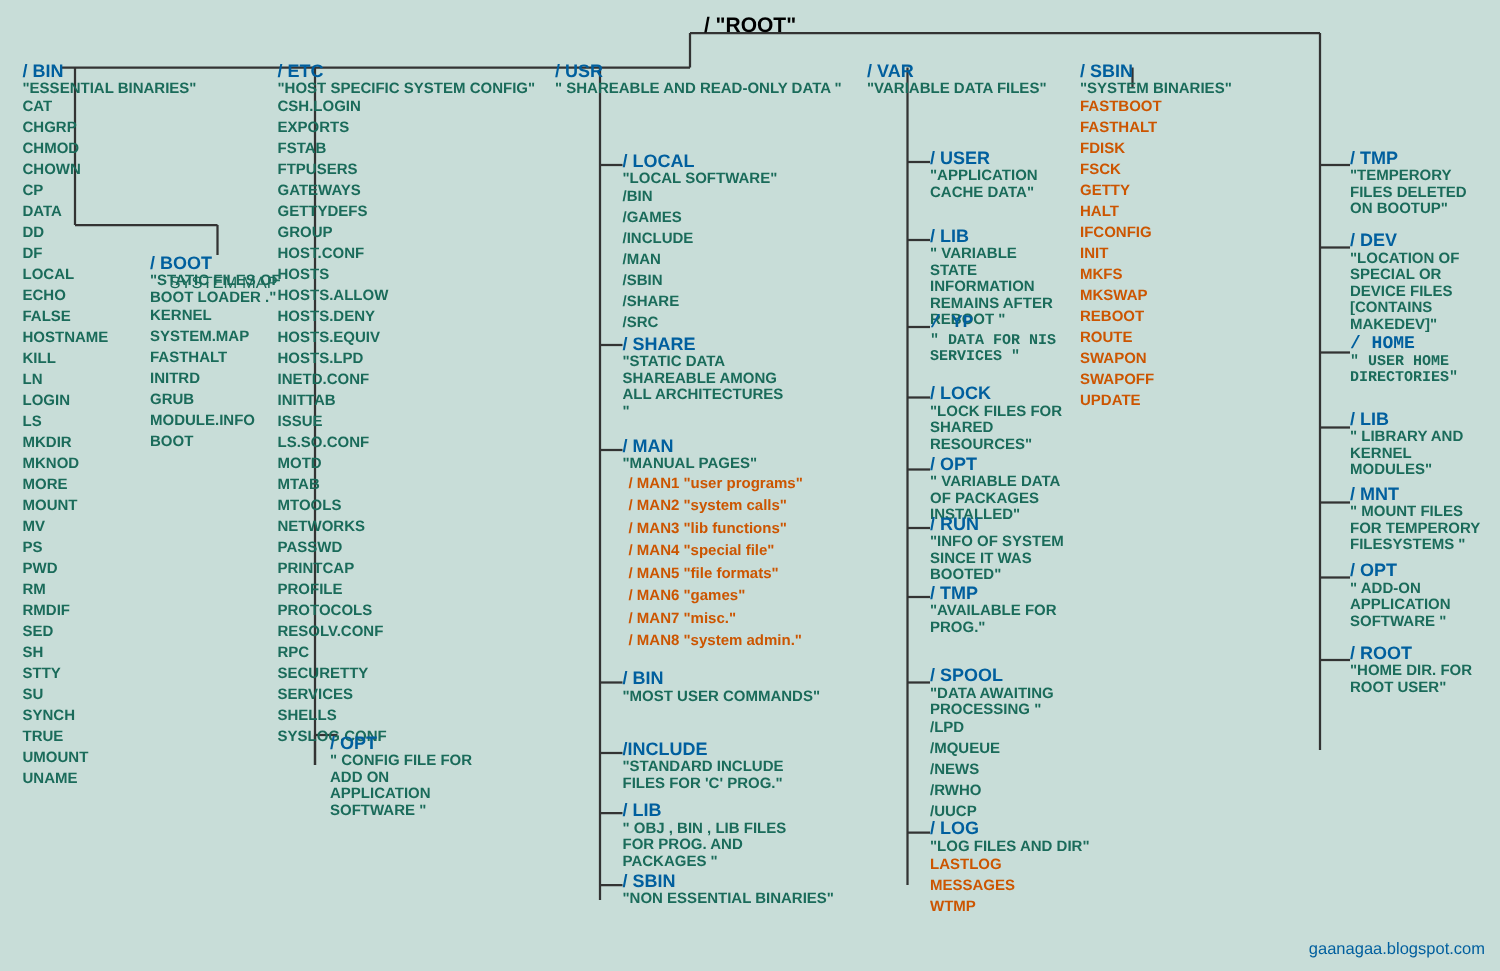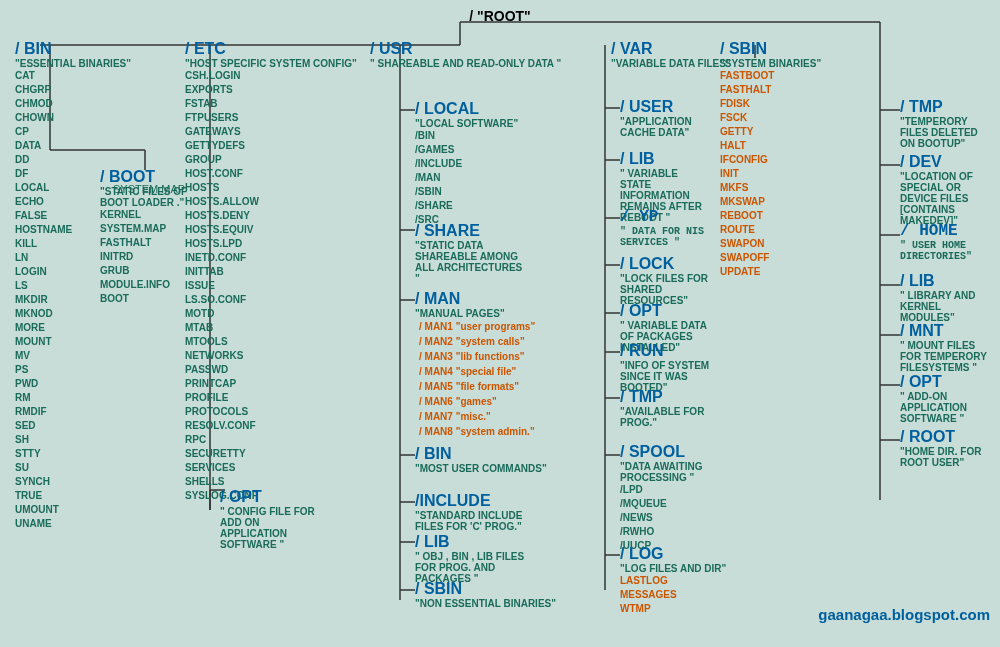--- a/index.html
+++ b/index.html
@@ -31,27 +31,27 @@
     .root-label {
       font-size: 14px;
       font-weight: bold;
       color: #000;
     }
 
     
     .col-bin { position: absolute; left: 15px; top: 40px; }
     .col-etc { position: absolute; left: 185px; top: 40px; }
     .col-usr { position: absolute; left: 370px; top: 40px; }
-    .col-var { position: absolute; left: 578px; top: 40px; margin-left: 33px; }
+    .col-var { position: absolute; left: 578px; top: 40px; }
     .col-sbin { position: absolute; left: 720px; top: 40px; }
 
     .dir-name {
       color: #005f9e;
       font-weight: bold;
-      font-size: 16px;
+      font-size: 12px;
     }
     .dir-desc {
       color: #1a6b5a;
       font-size: 10px;
       font-weight: bold;
     }
     .file-item {
       color: #1a6b5a;
       font-size: 10px;
       font-weight: bold;
@@ -69,25 +69,25 @@
       position: absolute;
       top: 0;
       left: 0;
       width: 1000px;
       height: 647px;
       pointer-events: none;
     }
 
     .watermark {
       position: absolute;
-      bottom: 24px;
+      bottom: 8px;
       right: 10px;
       color: #005f9e;
-      font-size: 15px;
-      font-weight: bold;
+      font-size: 11px;
+      font-weight: normal;
     }
 
     .section {
       position: absolute;
     }
 
     .man-link { color: #cc5500; font-size: 10px; font-weight: bold; line-height: 1.5; }
 
     
     .sysmap-label {

